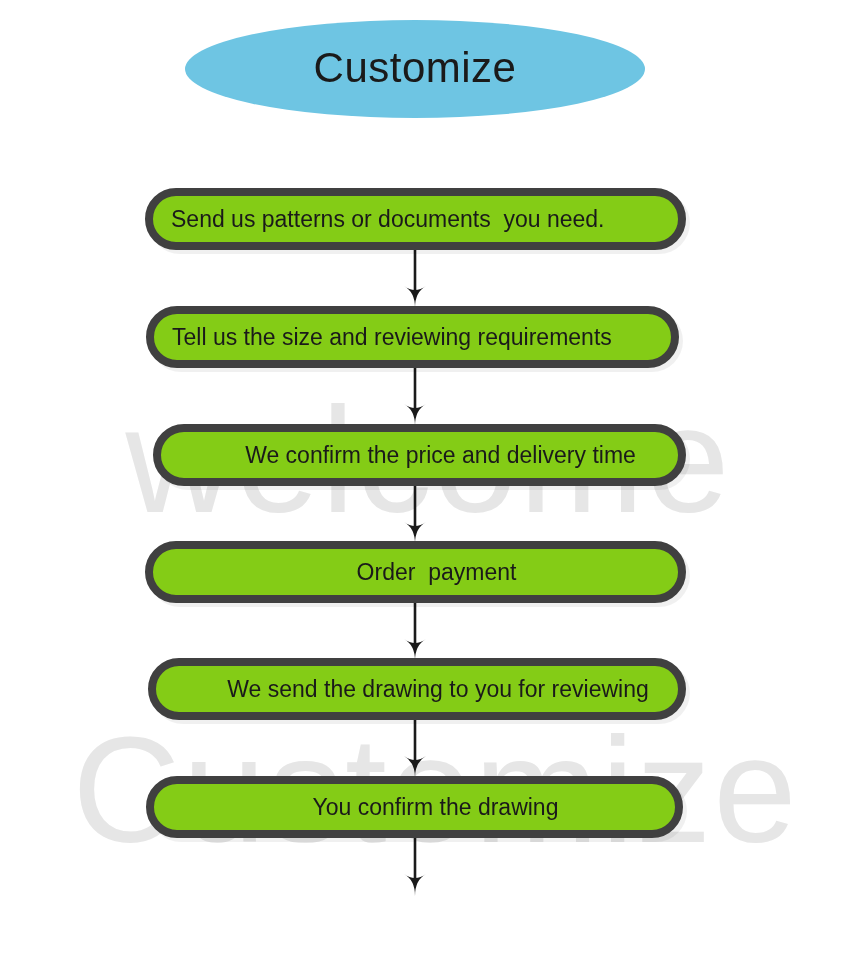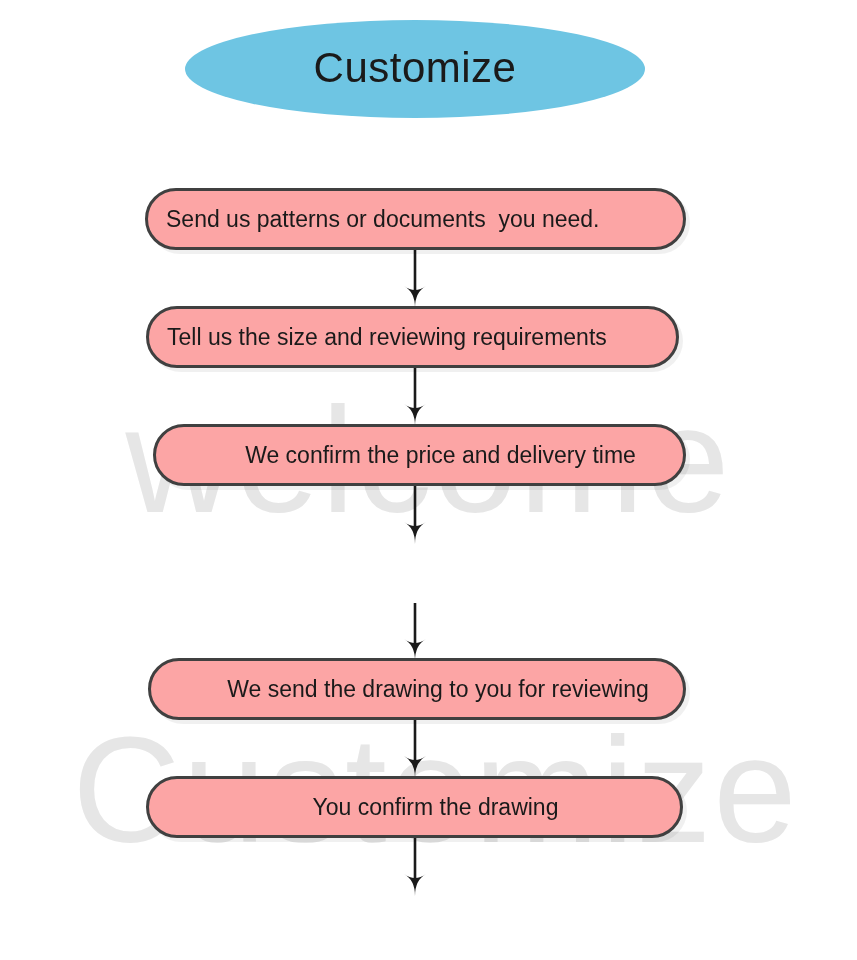--- a/index.html
+++ b/index.html
@@ -67,22 +67,22 @@
     font-weight: 400;
     letter-spacing: 0.5px;
     line-height: 1;
     padding-bottom: 2px;
   }
 
   
   .flow-box {
     position: absolute;
     height: 62px;
-    background: #fca5a5;
-    border: 3px solid #404040;
+    background: #84cc16;
+    border: 8px solid #404040;
     border-radius: 31px;
     box-sizing: border-box;
     display: flex;
     align-items: center;
     z-index: 3;
     box-shadow: 4px 4px 0 rgba(0,0,0,0.06);
   }
   .flow-box .box-text {
     width: 100%;
     font-size: 23px;
@@ -163,20 +163,23 @@
     <span class="box-text">We confirm the price and delivery time</span>
   </div>
 
   <div id="connector-3" class="connector">
     <svg width="32" height="58" viewBox="0 0 32 58" xmlns="http://www.w3.org/2000/svg">
       <path d="M16 0 L16 40" stroke="#1a1a1a" stroke-width="2.6" fill="none"></path>
       <path d="M5 36 Q16 42 16 58 Q16 42 27 36 Q16 44 5 36 Z" fill="#1a1a1a"></path>
     </svg>
   </div>
 
+  <div id="box-4" class="flow-box align-center">
+    <span class="box-text">Order  payment</span>
+  </div>
 
   <div id="connector-4" class="connector">
     <svg width="32" height="58" viewBox="0 0 32 58" xmlns="http://www.w3.org/2000/svg">
       <path d="M16 0 L16 40" stroke="#1a1a1a" stroke-width="2.6" fill="none"></path>
       <path d="M5 36 Q16 42 16 58 Q16 42 27 36 Q16 44 5 36 Z" fill="#1a1a1a"></path>
     </svg>
   </div>
 
   <div id="box-5" class="flow-box align-center">
     <span class="box-text">We send the drawing to you for reviewing</span>

